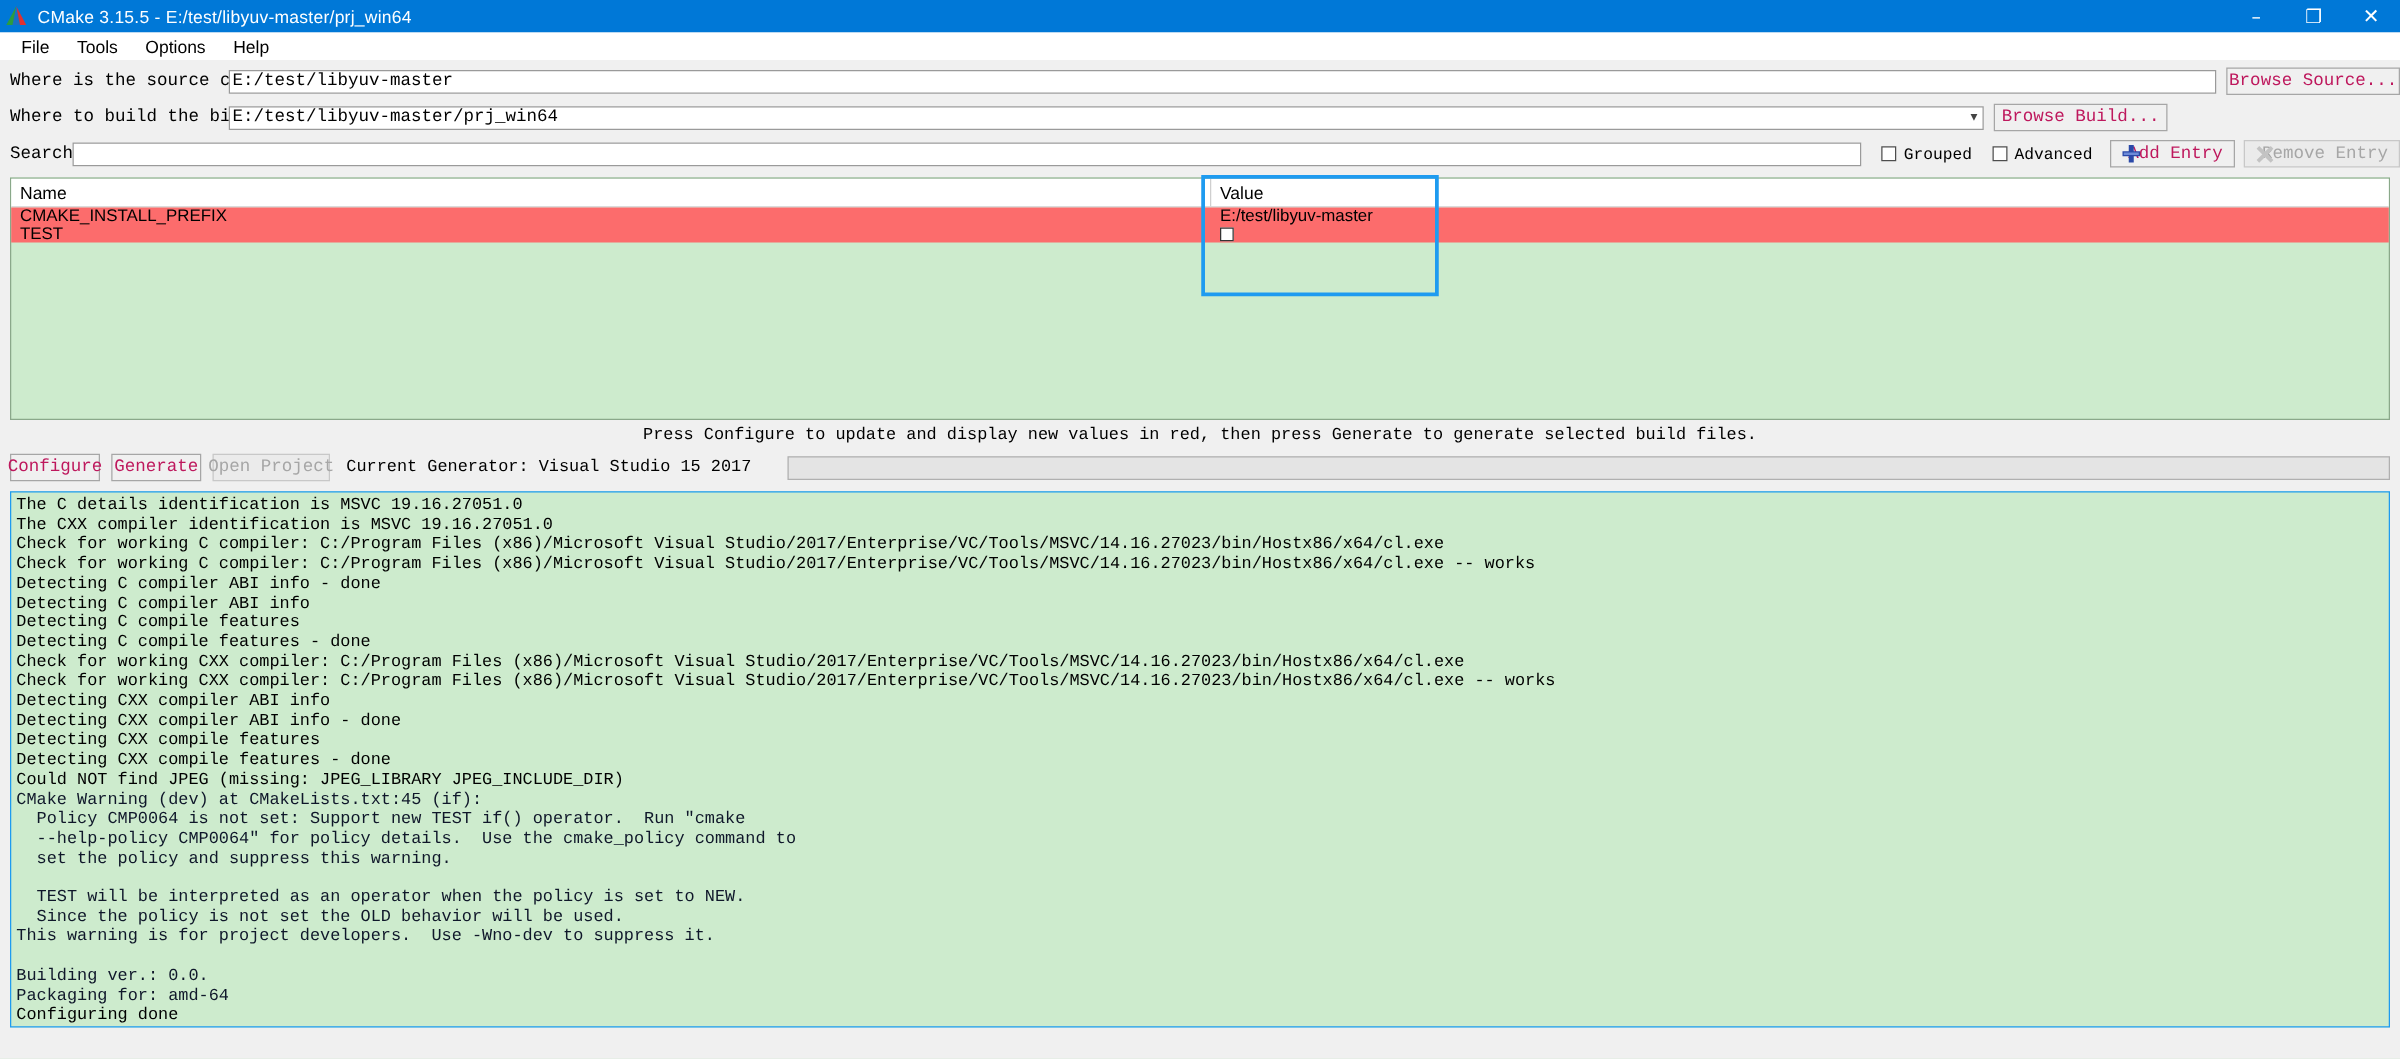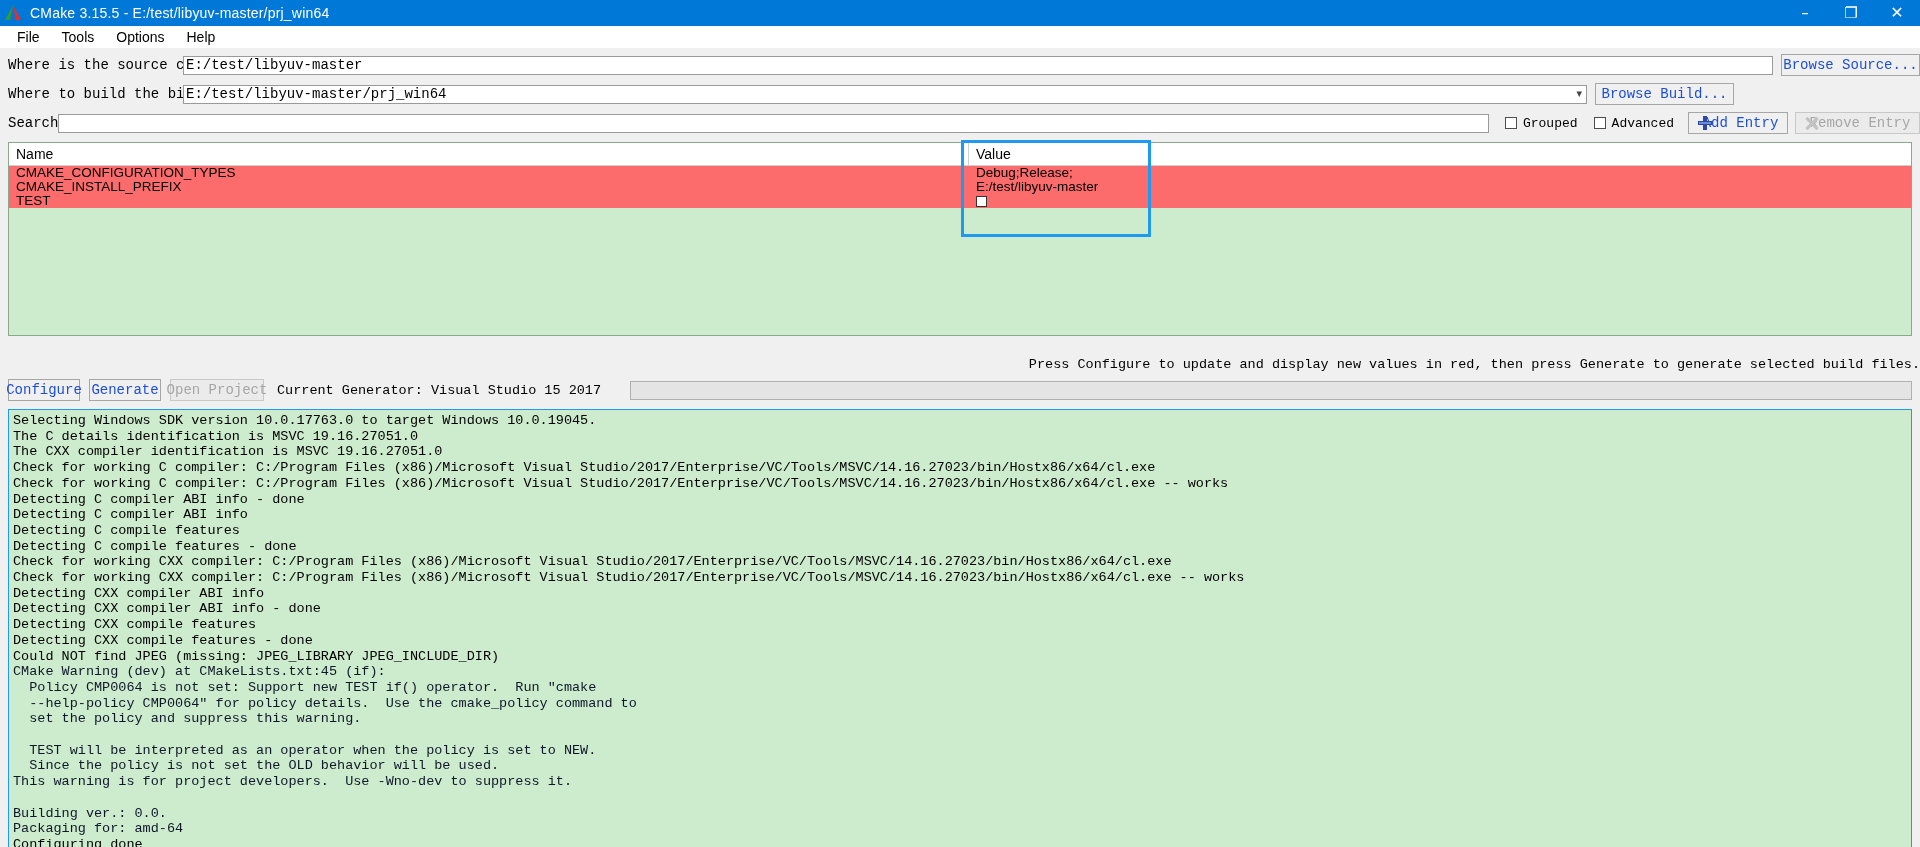--- a/index.html
+++ b/index.html
@@ -34,21 +34,21 @@
     font-family:"Liberation Mono","DejaVu Sans Mono",monospace;font-size:14px;
     padding:0 2px;box-sizing:border-box;outline:none;color:#000;
   }
   .combo{position:relative;display:flex;align-items:center;}
   .combo .arrow{position:absolute;right:5px;top:50%;transform:translateY(-55%);
     font-size:11px;color:#444;font-family:"DejaVu Sans",sans-serif;}
   .btn{
     border:1px solid #a6a6a6;background:#f0f0f0;height:22px;
     font-family:"Liberation Mono","DejaVu Sans Mono",monospace;font-size:14px;
     display:inline-flex;align-items:center;justify-content:center;
-    padding:0 9px;box-sizing:border-box;color:#1d4ed8;white-space:nowrap;
+    padding:0 9px;box-sizing:border-box;color:#be185d;white-space:nowrap;
   }
   .btn.disabled{color:#a6a6a6;background:#ebebeb;border-color:#c8c8c8;}
   .chk{
     width:12px;height:12px;border:1px solid #4d4d4d;background:#fff;
     display:inline-block;box-sizing:border-box;
   }
   .chkrow{display:flex;align-items:center;gap:6px;margin-left:16px;font-size:13px;}
   
   .plus-icon{width:14px;height:14px;position:relative;display:inline-block;margin-right:5px;}
   .plus-icon i{position:absolute;background:#2b49a8;display:block;}
@@ -69,21 +69,21 @@
   .th.value{flex:1;}
   .trow{display:flex;height:14px;background:#fc6c6c;}
   .td{font-family:"Liberation Sans","DejaVu Sans",sans-serif;font-size:13.5px;
     display:flex;align-items:center;padding-left:7px;box-sizing:border-box;line-height:14px;}
   .td.name{flex:0 0 960px;}
   .td.value{flex:1;}
   .cellchk{width:11px;height:11px;border:1px solid #333;background:#fff;box-sizing:border-box;}
   .annot{position:absolute;border:3px solid #1e9bf0;box-sizing:border-box;
     left:952px;top:-3px;width:190px;height:97px;pointer-events:none;}
   
-  .hint{text-align:right;font-size:13.5px;margin-top:21px;}
+  .hint{text-align:center;font-size:13.5px;margin-top:5px;}
   .actions{display:flex;align-items:center;margin-top:7px;padding-left:8px;gap:9px;}
   .genlabel{font-size:13.5px;margin-left:4px;white-space:nowrap;}
   .progress{flex:1;height:17px;border:1px solid #b0b0b0;background:#e4e4e4;margin-left:20px;margin-right:8px;}
   
   .logwrap{margin:8px 8px 0 8px;border:1px solid #1e9bf0;background:#cdebcd;
     height:auto;box-sizing:border-box;padding:3px 0 0 4px;overflow:hidden;}
   .logline{font-family:"Liberation Mono","DejaVu Sans Mono",monospace;font-size:13.5px;
     line-height:15.7px;white-space:pre;color:#000;}
   .logline.red{color:#0f172a;}
 </style>
@@ -157,24 +157,20 @@
     </div>
   </div>
 </div>
 
 <div class="tablewrap">
   <div class="thead">
     <div class="th name">Name</div>
     <div class="th value">Value</div>
   </div>
 
-  <div class="trow">
-    <div class="td name">CMAKE_CONFIGURATION_TYPES</div>
-    <div class="td value">Debug;Release;</div>
-  </div>
 
   <div class="trow">
     <div class="td name">CMAKE_INSTALL_PREFIX</div>
     <div class="td value">E:/test/libyuv-master</div>
   </div>
 
   <div class="trow">
     <div class="td name">TEST</div>
     <div class="td value">
       <span class="cellchk"></span>
@@ -189,21 +185,20 @@
 <div class="actions">
   <div class="btn" style="width:72px;">Configure</div>
   <div class="btn" style="width:72px;">Generate</div>
   <div class="btn disabled" style="width:94px;">Open Project</div>
   <div class="genlabel">Current Generator: Visual Studio 15 2017</div>
   <div class="progress"></div>
 </div>
 
 <div class="logwrap">
   <div id="log-lines">
-      <div class="logline">Selecting Windows SDK version 10.0.17763.0 to target Windows 10.0.19045.</div>
       <div class="logline">The C details identification is MSVC 19.16.27051.0</div>
       <div class="logline">The CXX compiler identification is MSVC 19.16.27051.0</div>
       <div class="logline">Check for working C compiler: C:/Program Files (x86)/Microsoft Visual Studio/2017/Enterprise/VC/Tools/MSVC/14.16.27023/bin/Hostx86/x64/cl.exe</div>
       <div class="logline">Check for working C compiler: C:/Program Files (x86)/Microsoft Visual Studio/2017/Enterprise/VC/Tools/MSVC/14.16.27023/bin/Hostx86/x64/cl.exe -- works</div>
       <div class="logline">Detecting C compiler ABI info - done</div>
       <div class="logline">Detecting C compiler ABI info</div>
       <div class="logline">Detecting C compile features</div>
       <div class="logline">Detecting C compile features - done</div>
       <div class="logline">Check for working CXX compiler: C:/Program Files (x86)/Microsoft Visual Studio/2017/Enterprise/VC/Tools/MSVC/14.16.27023/bin/Hostx86/x64/cl.exe</div>
       <div class="logline">Check for working CXX compiler: C:/Program Files (x86)/Microsoft Visual Studio/2017/Enterprise/VC/Tools/MSVC/14.16.27023/bin/Hostx86/x64/cl.exe -- works</div>

